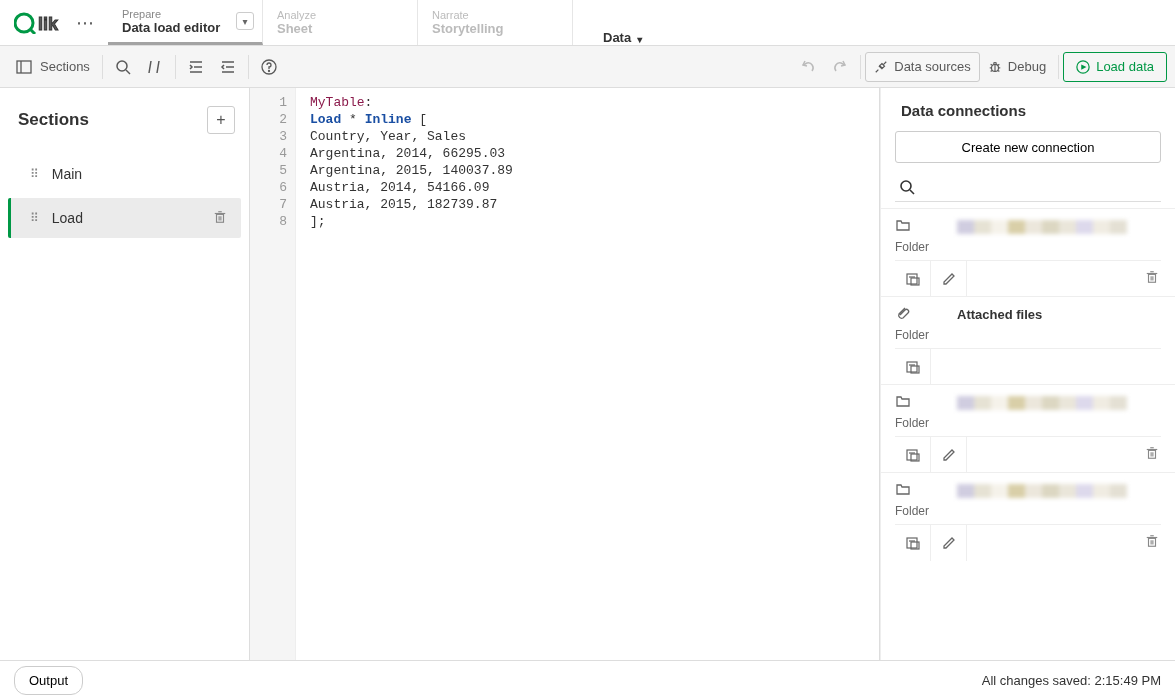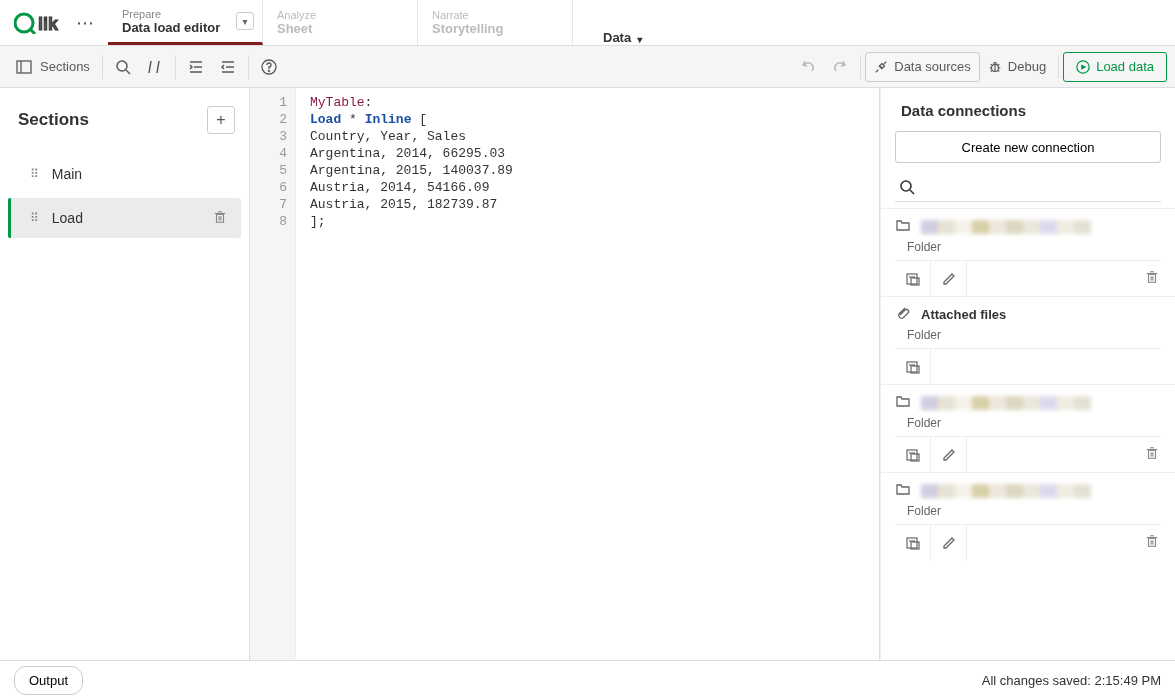--- a/index.html
+++ b/index.html
@@ -4,21 +4,21 @@
 <style>
 * { box-sizing: border-box; margin: 0; padding: 0; }
 body { font-family: -apple-system, "Segoe UI", Arial, sans-serif; font-size: 13px; color: #333; width: 1175px; height: 700px; overflow: hidden; background: #fff; display: flex; flex-direction: column; }
 
 
 .topnav { height: 46px; display: flex; align-items: stretch; border-bottom: 1px solid #ddd; }
 .brand { display: flex; align-items: center; padding: 0 14px; }
 .more-dots { margin-left: 6px; font-size: 18px; color: #595959; cursor: pointer; }
 .nav-tab { border-right: 1px solid #e6e6e6; padding: 6px 18px 6px 14px; display: flex; flex-direction: column; justify-content: center; min-width: 155px; position: relative; }
 .nav-tab.disabled { color: #bbb; }
-.nav-tab.active { border-bottom: 3px solid #7f1d1d; }
+.nav-tab.active { border-bottom: 3px solid #a3a3a3; }
 .nav-tab-small { font-size: 11px; color: #888; }
 .nav-tab.disabled .nav-tab-small { color: #bbb; }
 .nav-tab-title { font-size: 13px; font-weight: 600; }
 .nav-tab .chev { position: absolute; right: 8px; top: 12px; width: 18px; height: 18px; border: 1px solid #ccc; border-radius: 3px; display: flex; align-items: center; justify-content: center; font-size: 10px; color: #666; }
 .nav-right { display: flex; align-items: flex-end; padding: 0 18px; margin-left: 12px; font-weight: 600; }
 .nav-right .chev-down { margin-left: 6px; font-size: 10px; }
 
 
 .toolbar { height: 42px; background: #f5f5f5; border-bottom: 1px solid #ddd; display: flex; align-items: center; padding: 0 8px; }
 .tb-btn { height: 30px; min-width: 30px; padding: 0 8px; display: flex; align-items: center; justify-content: center; border-radius: 3px; cursor: pointer; color: #595959; }
@@ -56,25 +56,25 @@
 
 .conns { width: 295px; display: flex; flex-direction: column; border-left: 1px solid #eee; }
 .conns-inner { padding: 14px 14px 0 14px; }
 .conns h3 { font-size: 15px; font-weight: 600; margin-bottom: 12px; padding-left: 6px; }
 .create-conn { width: 100%; height: 32px; border: 1px solid #ccc; background: #fff; border-radius: 3px; font-size: 13px; cursor: pointer; margin-bottom: 12px; }
 .search-row { display: flex; align-items: center; border-bottom: 1px solid #ddd; padding: 4px 0 6px 4px; margin-bottom: 6px; }
 .search-row input { border: none; outline: none; font-style: italic; font-size: 13px; flex: 1; margin-left: 8px; color: #888; background: transparent; }
 
 .conn-list { flex: 1; overflow: auto; }
 .conn-item { border-top: 1px solid #eee; padding: 8px 14px 0 14px; }
-.conn-head { display: flex; align-items: center; }
+.conn-head { display: flex; align-items: center; gap: 36px; }
 .conn-head svg { margin-right: 10px; color: #666; }
 .conn-name-blur { height: 14px; flex: 1; background: linear-gradient(90deg,#d0cde0 0 10%,#e6e2d4 10% 20%,#f5f2ea 20% 30%,#d9cfa8 30% 40%,#ece7dc 40% 50%,#dcd7c2 50% 60%,#eae6da 60% 70%,#ddd9ec 70% 80%,#f0ece2 80% 90%,#e4e0d4 90% 100%); filter: blur(2px); max-width: 170px; }
 .conn-name-text { font-weight: 600; margin-left: 0; }
-.conn-type { font-size: 12px; color: #666; margin: 4px 0 6px 12px; }
+.conn-type { font-size: 12px; color: #666; margin: 4px 0 6px 0; }
 .conn-actions { display: flex; align-items: center; border-top: 1px solid #eee; height: 36px; }
 .conn-actions .act { width: 36px; height: 36px; display: flex; align-items: center; justify-content: center; border-right: 1px solid #eee; color: #666; cursor: pointer; }
 .conn-actions .spacer { flex: 1; }
 .conn-actions .del { color: #888; cursor: pointer; padding-right: 2px; }
 
 
 .footer { height: 40px; border-top: 1px solid #ddd; display: flex; align-items: center; padding: 0 14px; }
 .output-btn { border: 1px solid #ccc; background: #fff; border-radius: 12px; padding: 6px 14px; font-size: 13px; cursor: pointer; }
 .footer-spacer { flex: 1; }
 .status { font-size: 13px; color: #333; }

